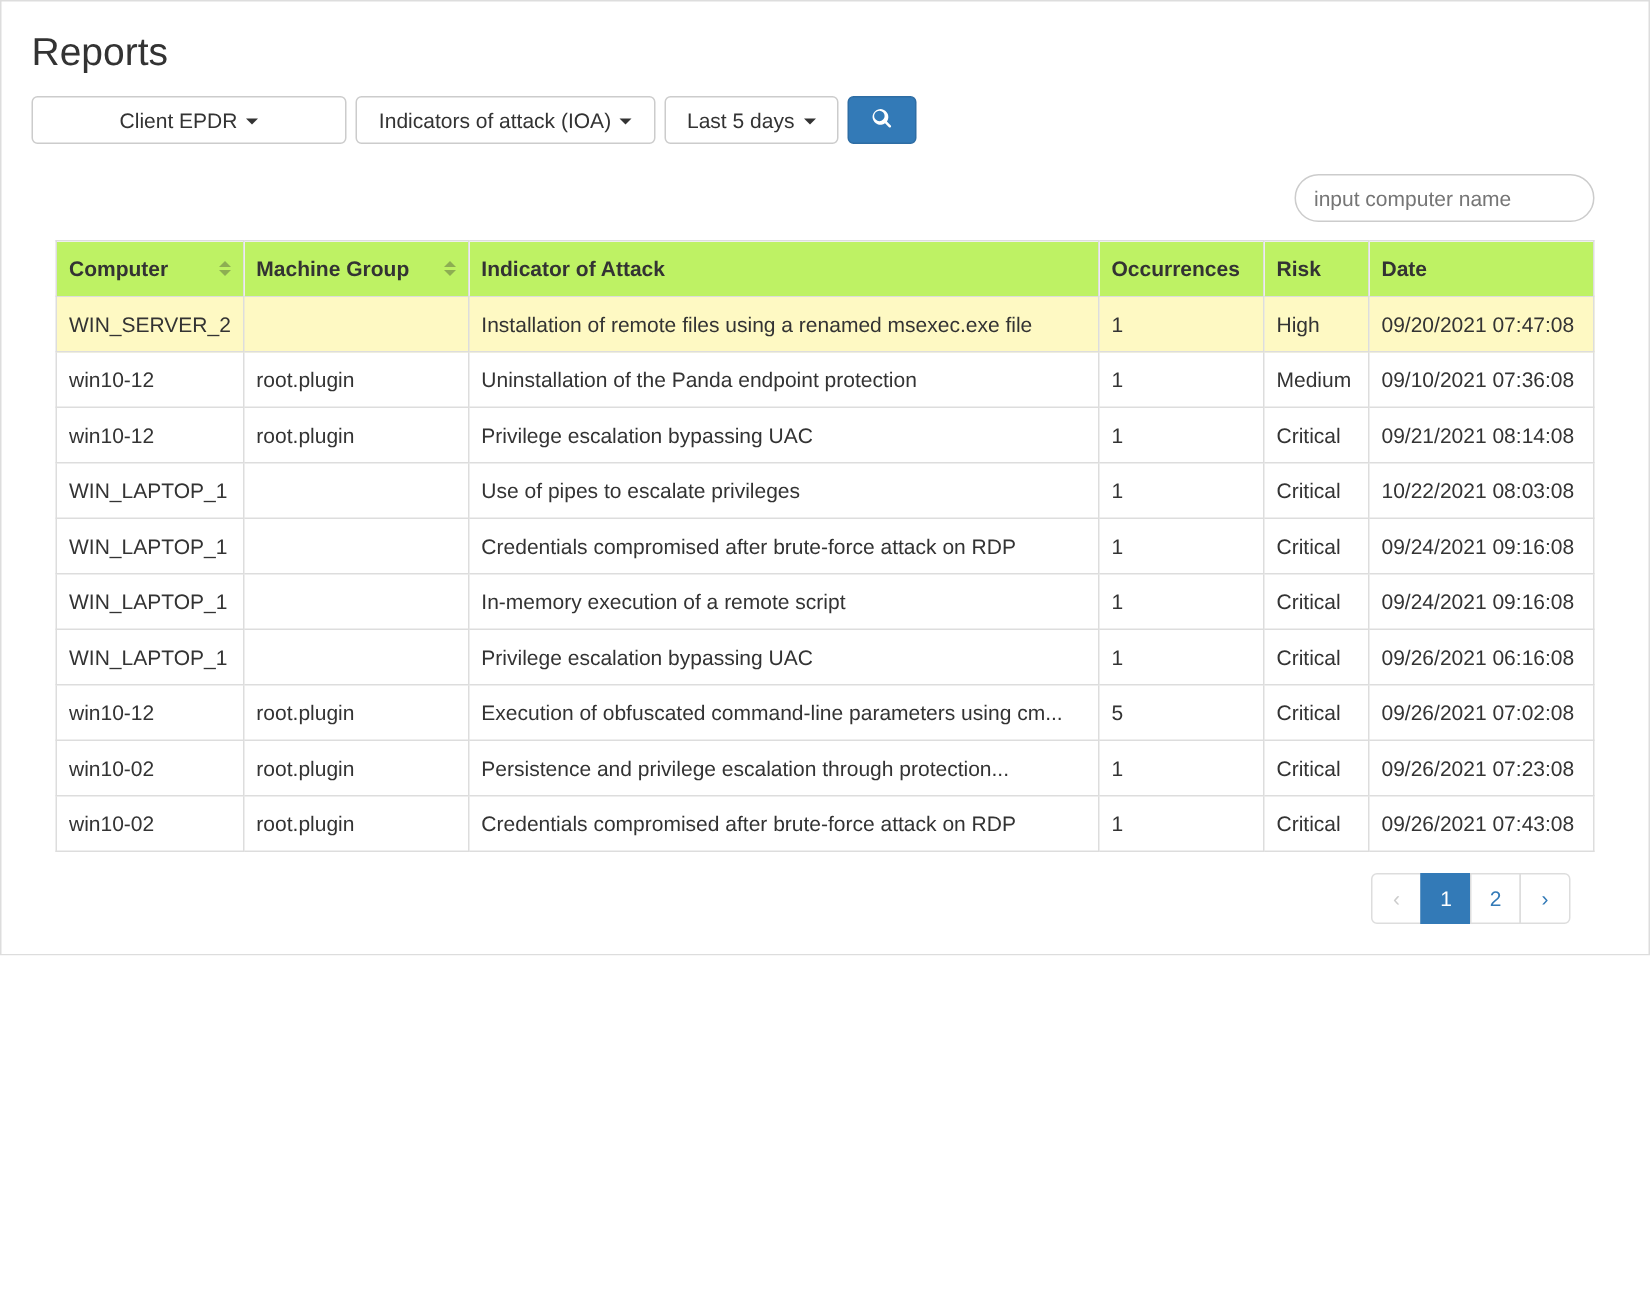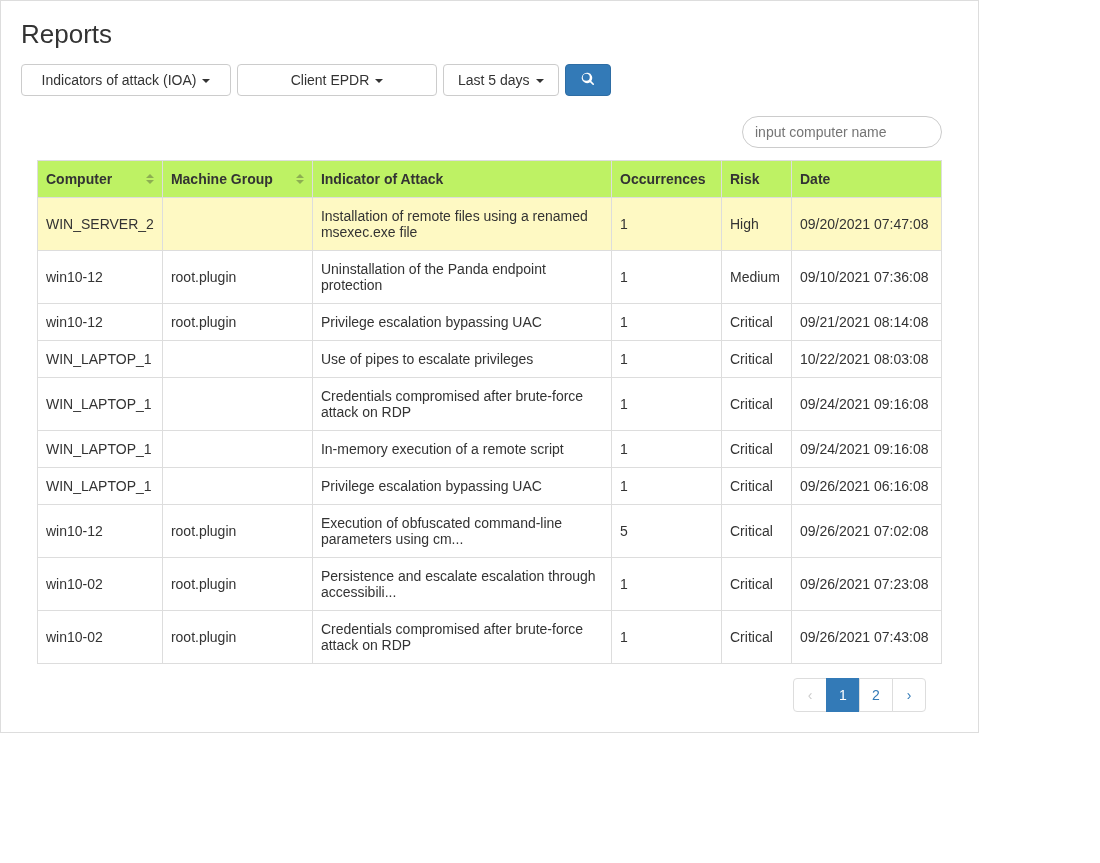--- a/index.html
+++ b/index.html
@@ -3,21 +3,21 @@
 <meta charset="utf-8">
 <style>
   * { box-sizing: border-box; }
   body {
     margin: 0;
     font-family: -apple-system, "Segoe UI", "Helvetica Neue", Arial, sans-serif;
     color: #333;
     background: #fff;
   }
   .frame {
-    width: 979px;
+    width: 1100px;
     border: 1px solid #ddd;
     padding: 18px 20px 20px 20px;
   }
   .page-title {
     font-size: 26px;
     font-weight: 400;
     color: #333;
     margin: 0 0 14px 0;
   }
   .toolbar {
@@ -149,25 +149,25 @@
   }
 </style>
 </head>
 <body>
 
 <div class="frame">
   <h1 class="page-title">Reports</h1>
 
   <div class="toolbar">
     <button class="btn-drop">
-      <span>Indicators of attack (IOA)</span>
+      <span>Client EPDR</span>
       <span class="caret"></span>
     </button>
     <button class="btn-drop">
-      <span>Client EPDR</span>
+      <span>Indicators of attack (IOA)</span>
       <span class="caret"></span>
     </button>
     <button class="btn-drop">
       <span>Last 5 days</span>
       <span class="caret"></span>
     </button>
     <button class="btn-search">
       <span>
         <svg viewBox="0 0 16 16">
             <path d="M11.7 10.3a6 6 0 1 0-1.4 1.4l3 3a1 1 0 0 0 1.4-1.4l-3-3zM2 6a4 4 0 1 1 8 0 4 4 0 0 1-8 0z"></path>
@@ -273,21 +273,21 @@
             <td>win10-12</td>
             <td>root.plugin</td>
             <td>Execution of obfuscated command-line parameters using cm...</td>
             <td>5</td>
             <td>Critical</td>
             <td>09/26/2021 07:02:08</td>
           </tr>
           <tr>
             <td>win10-02</td>
             <td>root.plugin</td>
-            <td>Persistence and escalate escalation through accessibili...</td>
+            <td>Persistence and privilege escalation through protection...</td>
             <td>1</td>
             <td>Critical</td>
             <td>09/26/2021 07:23:08</td>
           </tr>
           <tr>
             <td>win10-02</td>
             <td>root.plugin</td>
             <td>Credentials compromised after brute-force attack on RDP</td>
             <td>1</td>
             <td>Critical</td>

